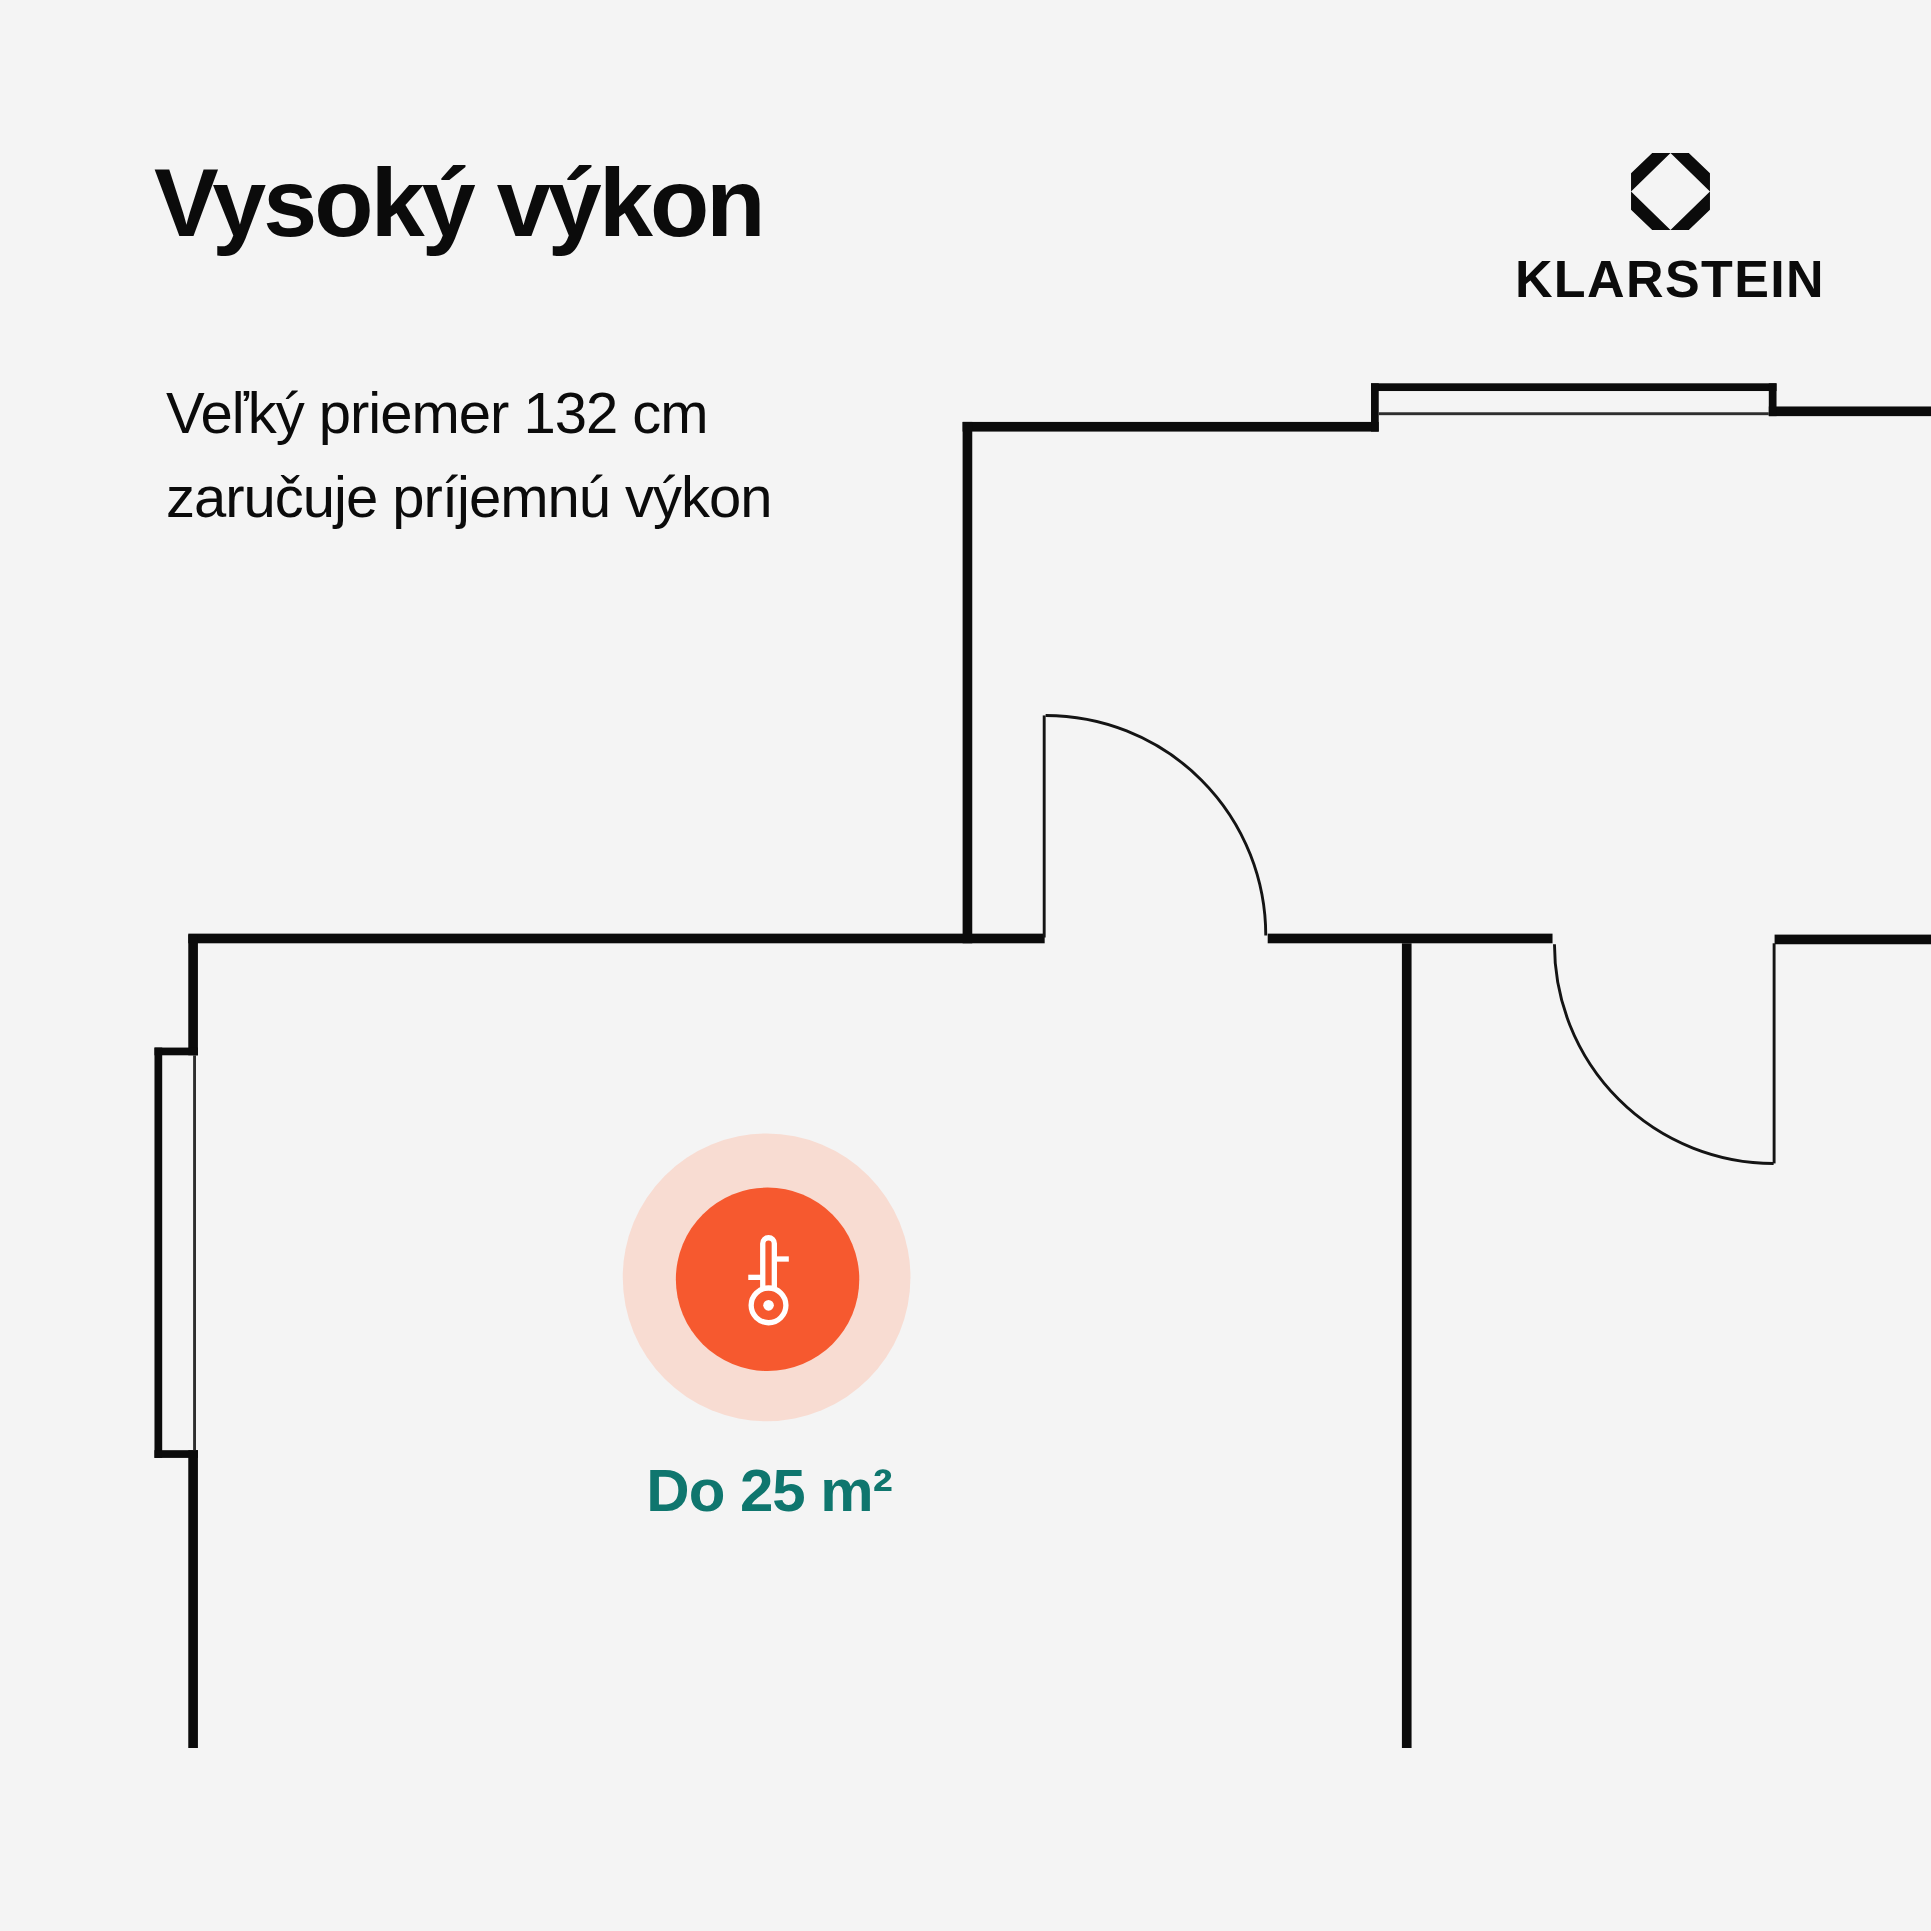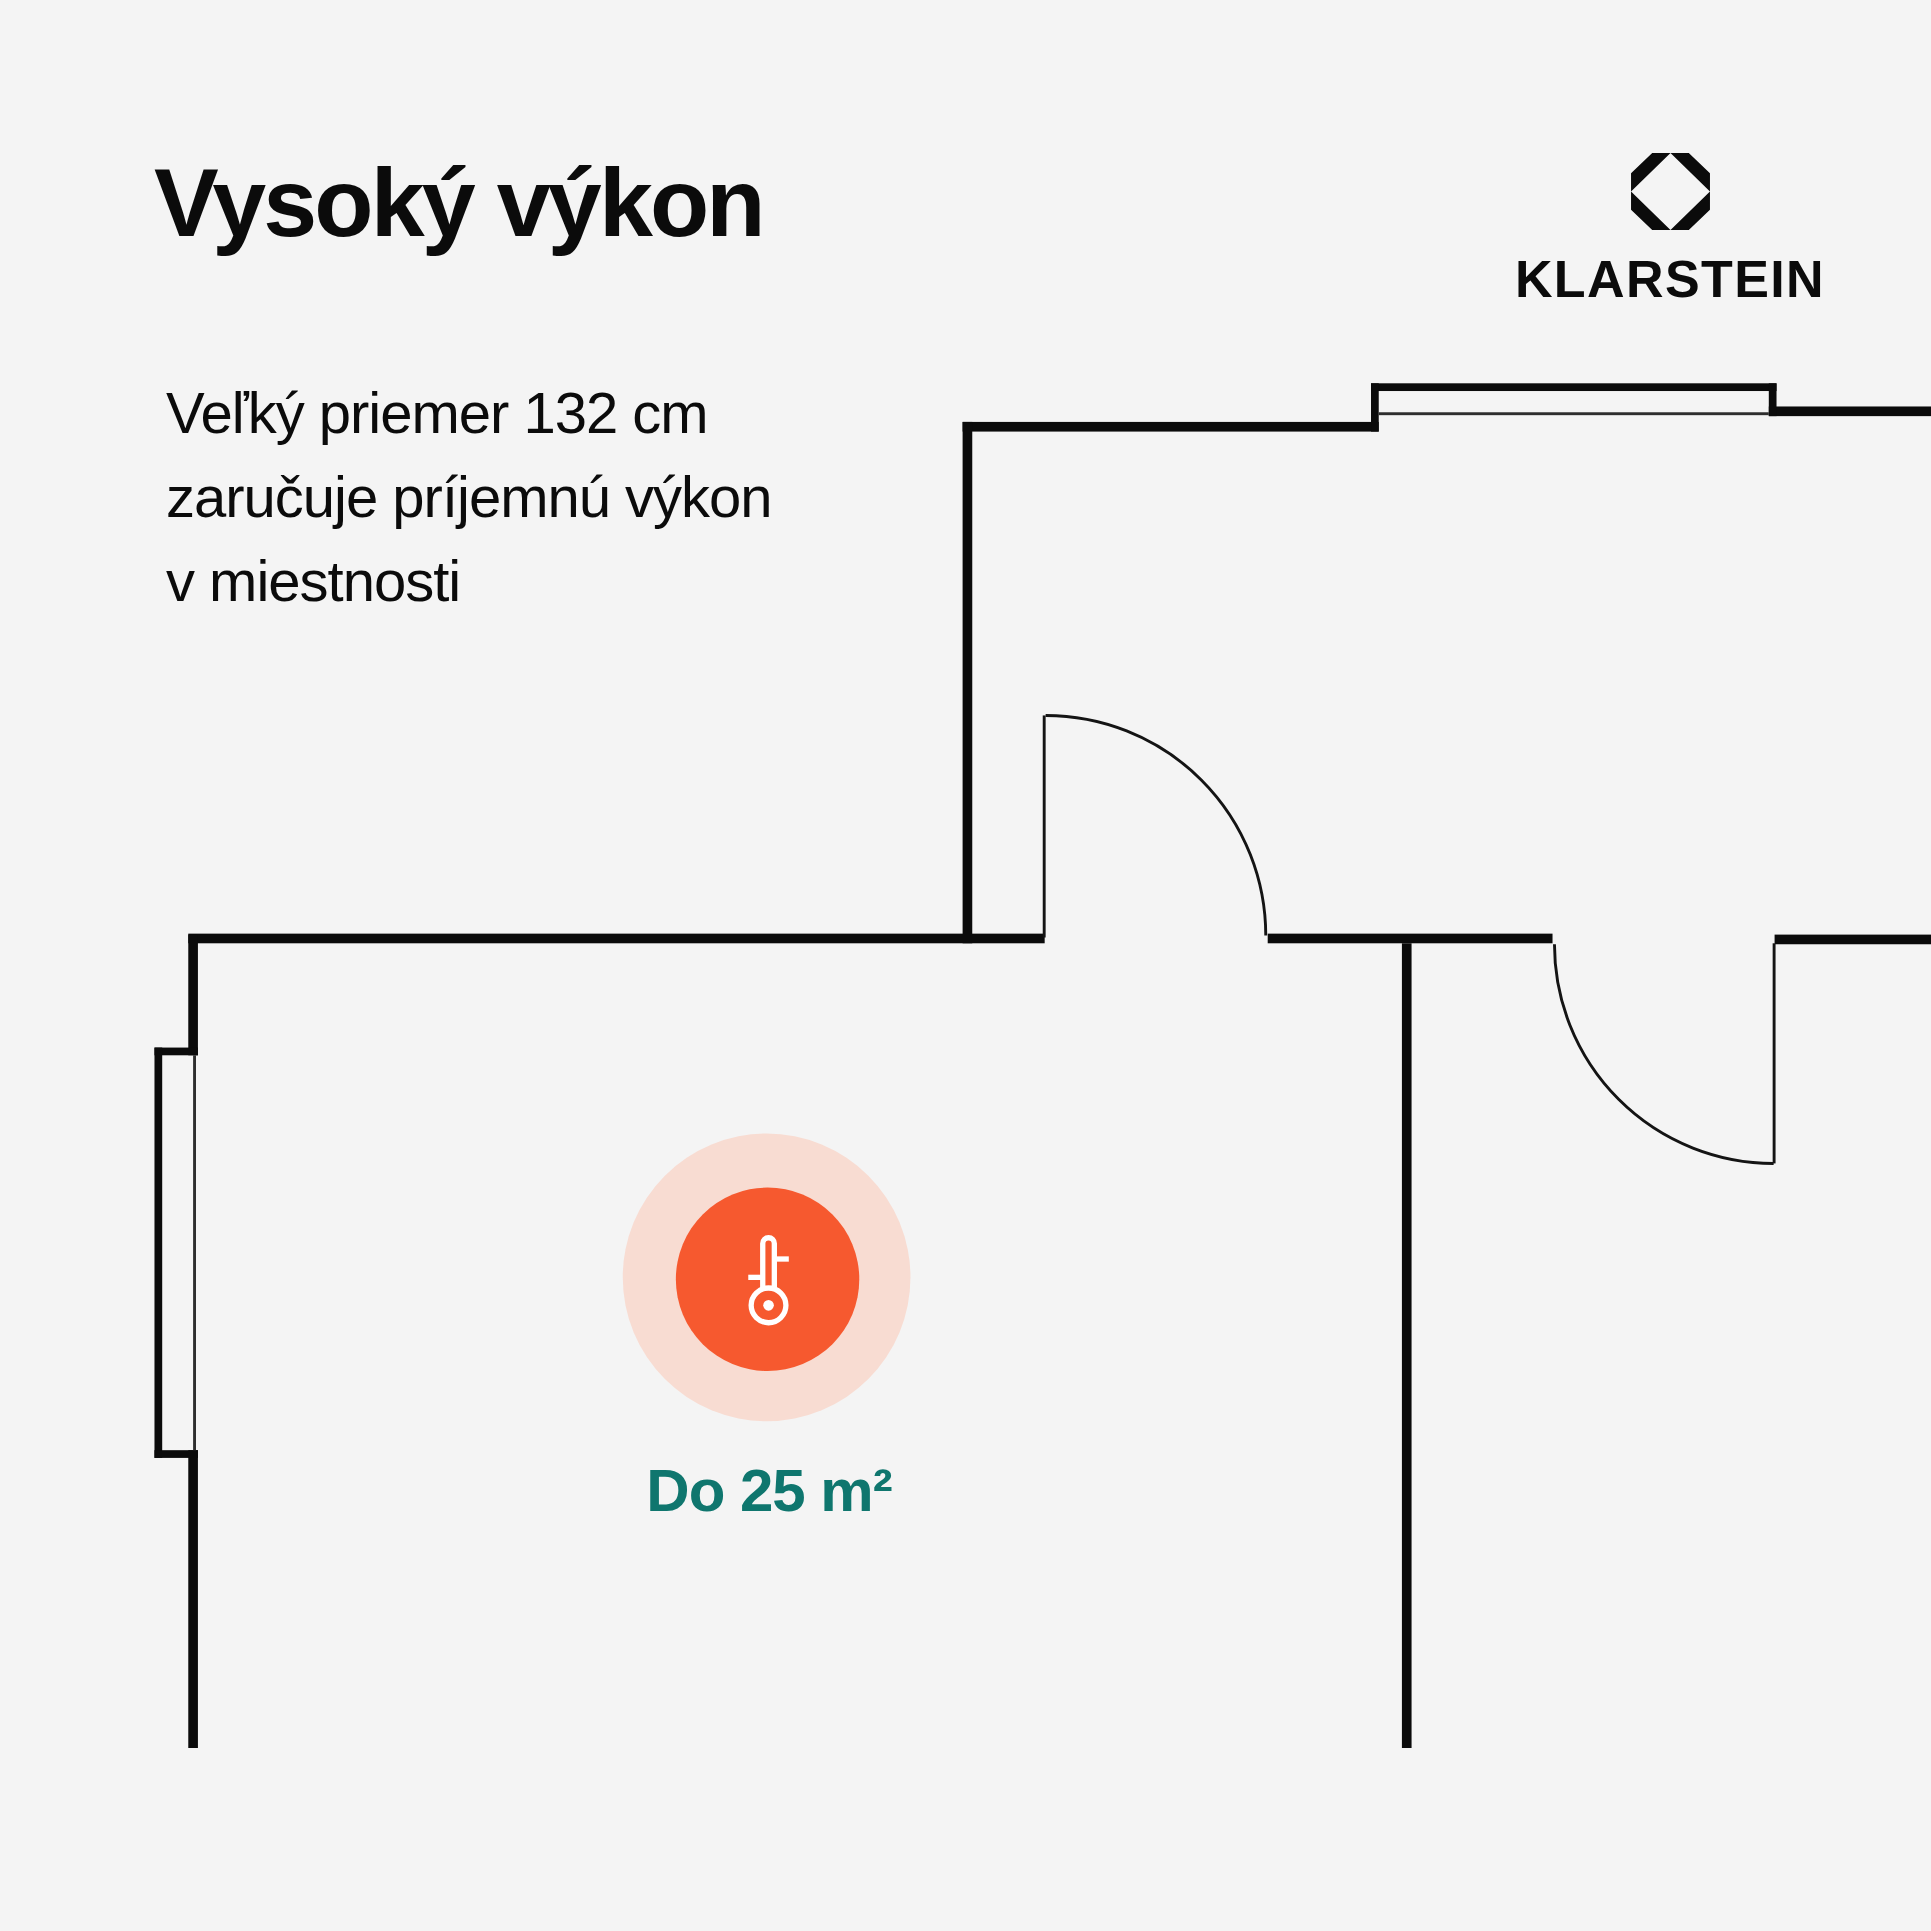--- a/index.html
+++ b/index.html
@@ -82,21 +82,20 @@
 </head>
 <body>
 
 <div class="canvas">
 
   <h1 class="page-title">Vysoký výkon</h1>
 
   <p class="page-subtitle">
     <span>Veľký priemer 132 cm</span>
     <span>zaručuje príjemnú výkon</span>
-    <span>v miestnosti</span>
   </p>
 
   <div class="brand">
     <svg class="brand-icon" viewBox="0 0 82 80" xmlns="http://www.w3.org/2000/svg">
       <path d="M22 0 H60 L82 21 V59 L60 80 H22 L0 59 V21 Z M41 0 L82 40 L41 80 L0 40 Z" fill="#0b0b0b" fill-rule="evenodd"></path>
     </svg>
     <div class="brand-wordmark">KLARSTEIN</div>
   </div>
 
   <svg class="plan-svg" viewBox="0 0 2000 2000" xmlns="http://www.w3.org/2000/svg">

